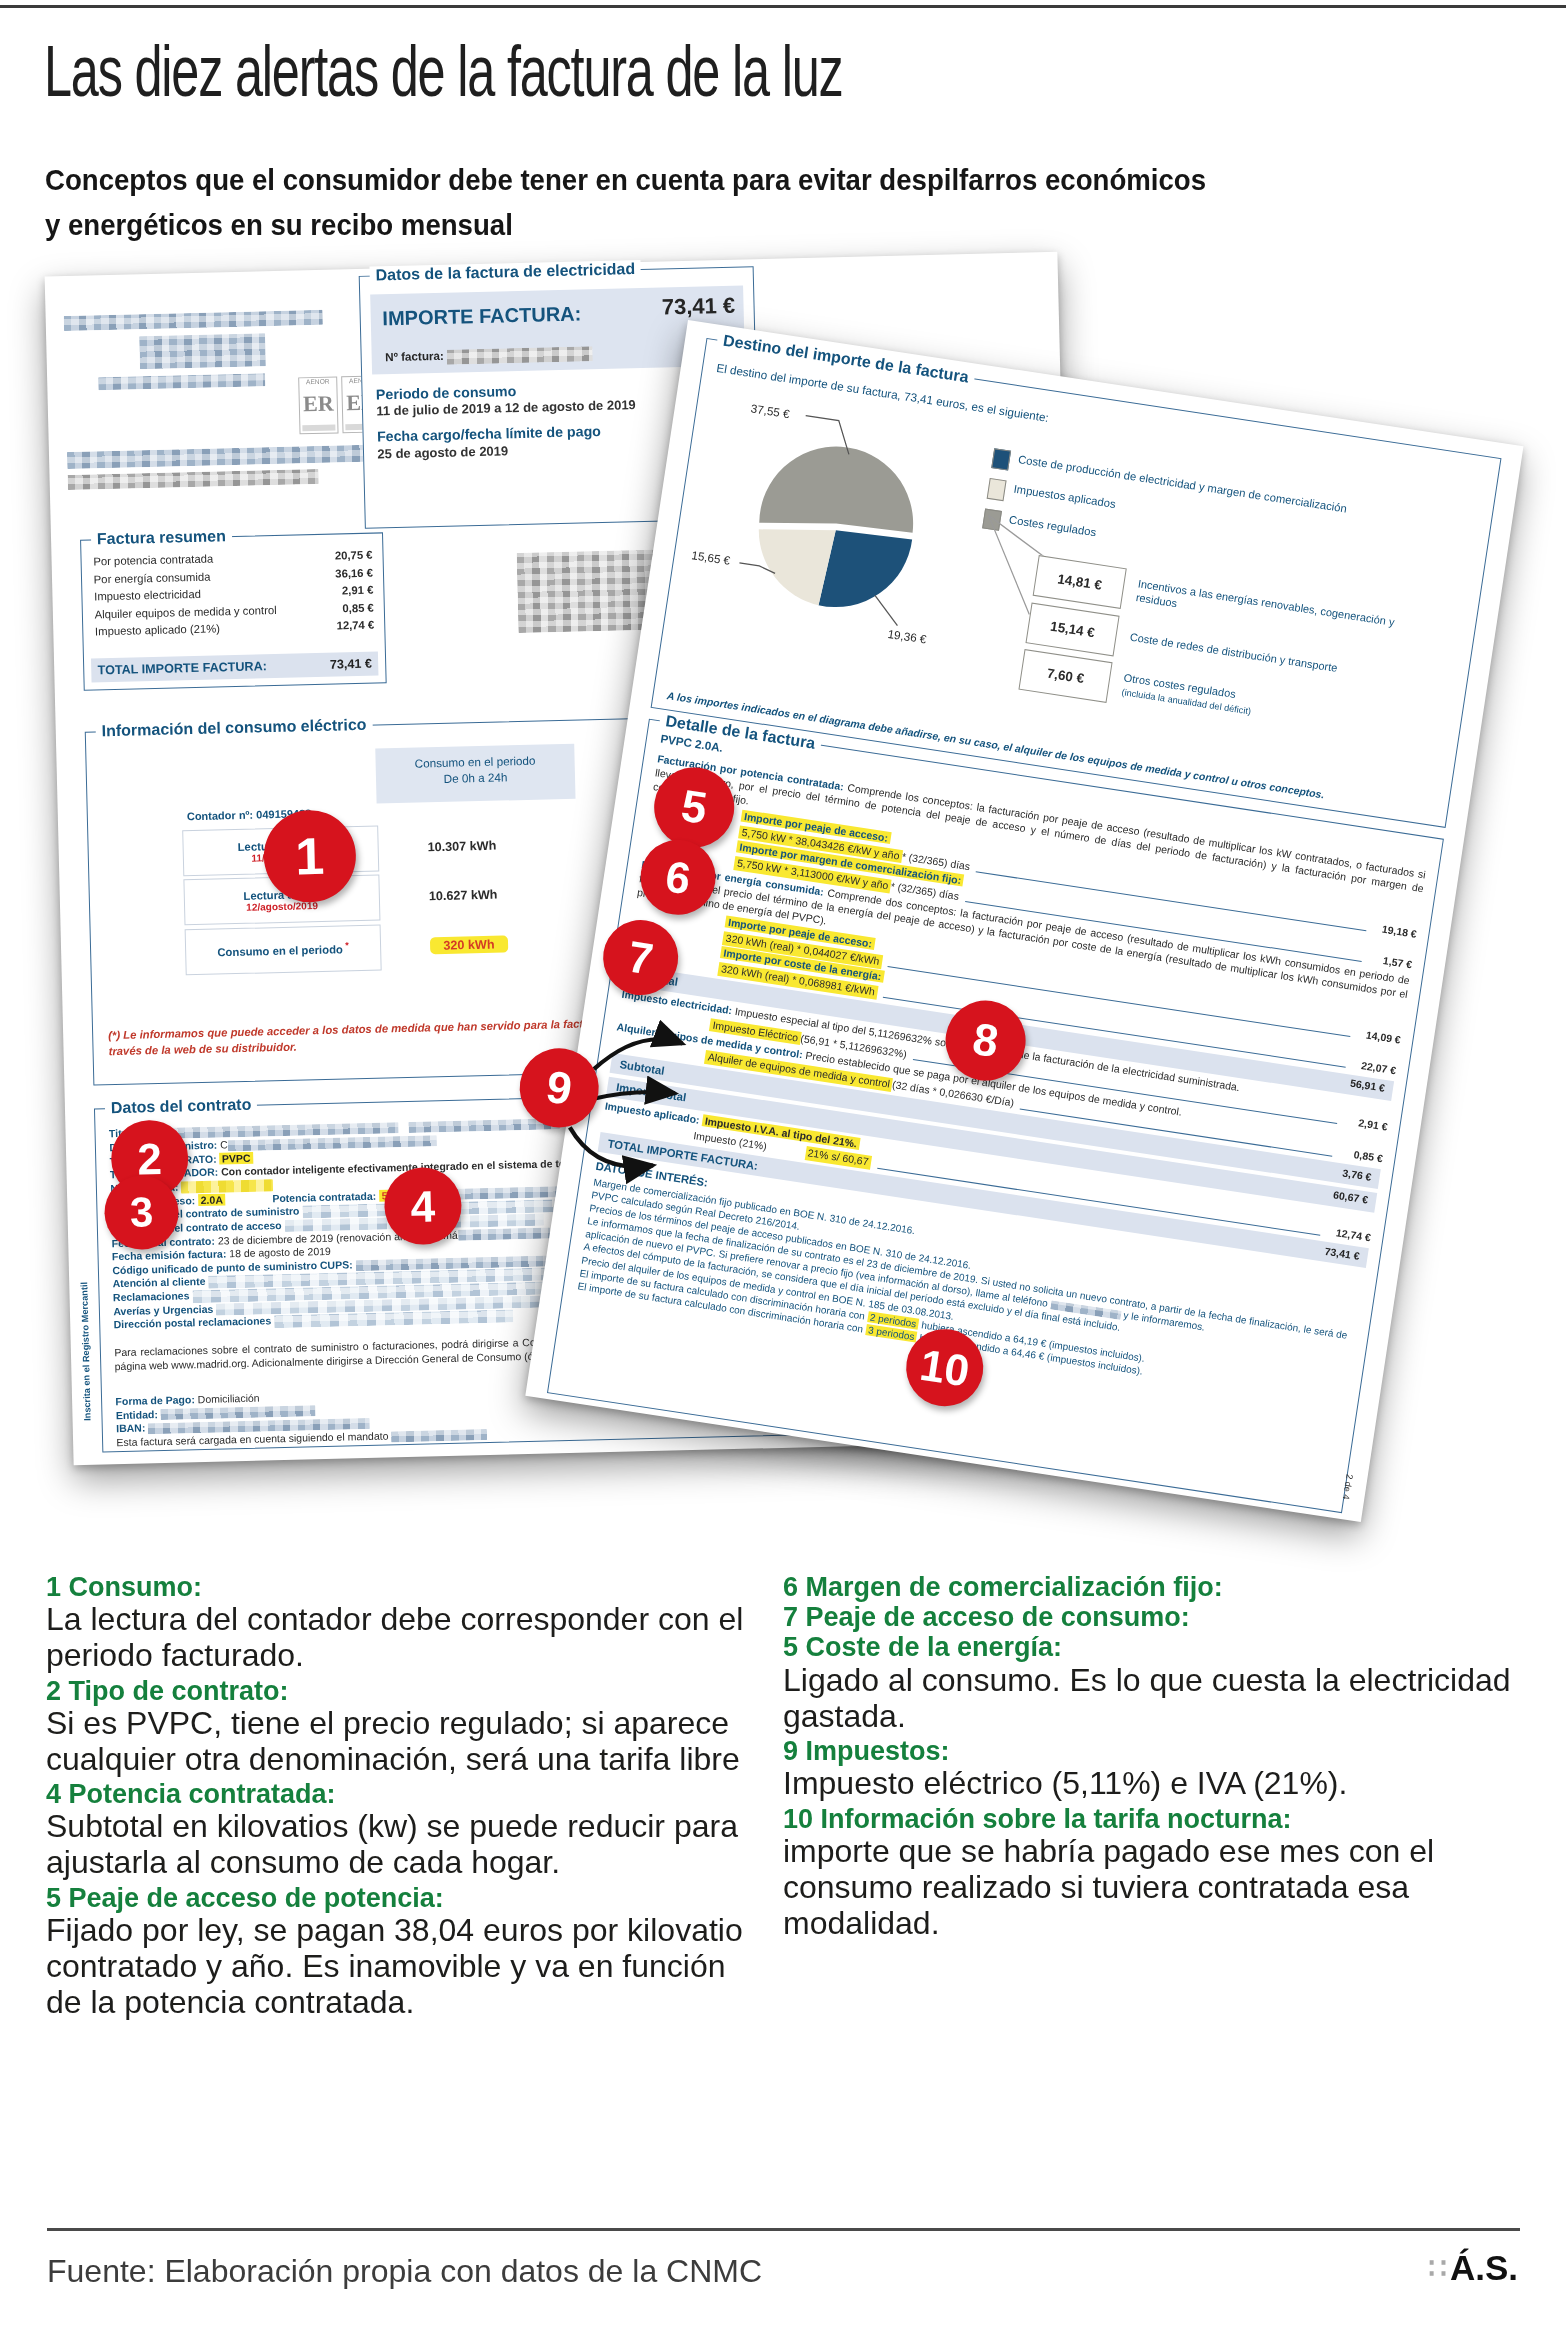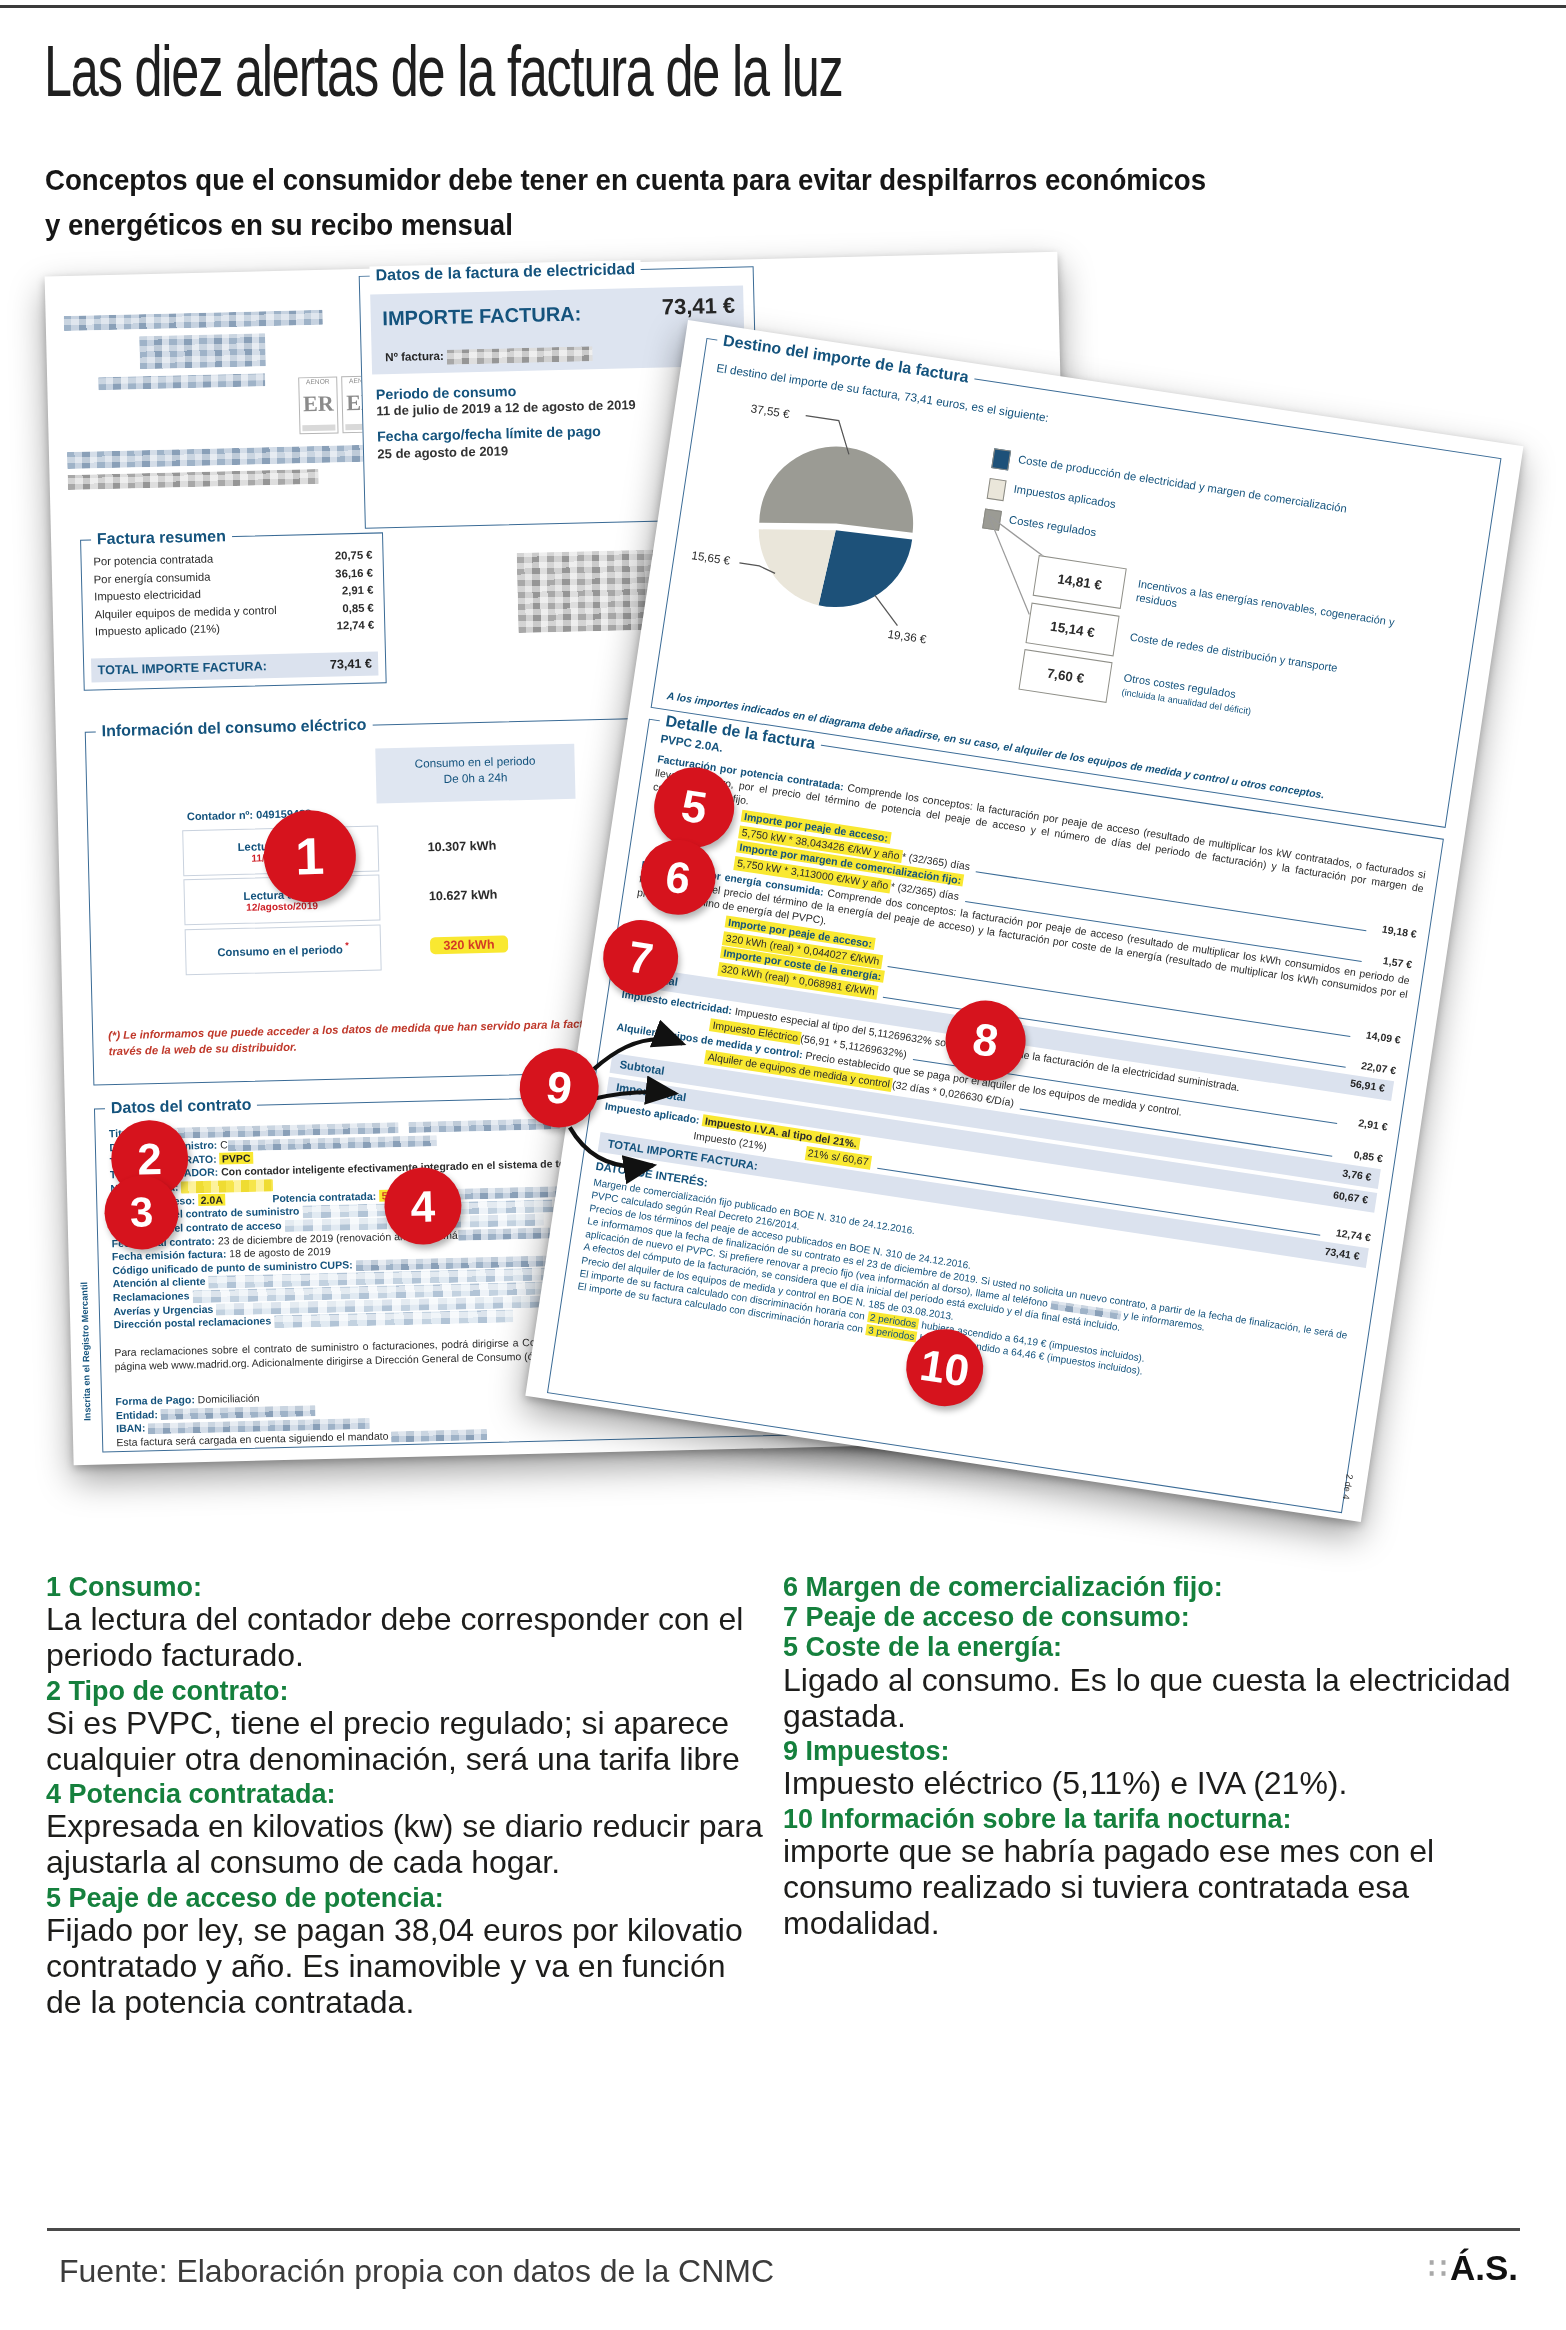--- a/index.html
+++ b/index.html
@@ -112,21 +112,21 @@
   .num{position:absolute;background:#d6131d;color:#fff;border-radius:50%;display:flex;align-items:center;justify-content:center;font-weight:bold;box-shadow:2.5px 4.2px 6.7px rgba(0,0,0,.3);z-index:6;}
   .arrows{position:absolute;z-index:5;pointer-events:none;}
   
   .expcol{position:absolute;top:1572px;}
   .exp-left{left:46px;width:720px;}
   .exp-right{left:783px;width:758px;}
   .exp-h{font-size:27px;font-weight:bold;color:#15803d;line-height:1.12;}
   .exp-b{font-size:32px;color:#1d1d1b;line-height:1.12;margin-bottom:1.7px;}
   
   .footline{position:absolute;top:2228px;left:47px;width:1473px;border-top:3.3px solid #4a4a4a;}
-  .fuente{position:absolute;top:2253px;left:59px;font-size:32px;color:#3c3c3c;}
+  .fuente{position:absolute;top:2253px;left:47px;font-size:32px;color:#3c3c3c;}
   .aslogo{position:absolute;top:2248px;right:49px;font-size:35px;font-weight:bold;color:#111;}
   .aslogo .dots{color:#a9a9a9;font-size:28.5px;vertical-align:2.5px;margin-right:5px;letter-spacing:-1.7px;}
   svg text{font-family:"Liberation Sans",sans-serif;}
 </style>
 </head>
 <body>
 
 <div class="toprule"></div>
 <div class="title">Las diez alertas de la factura de la luz</div>
 <div class="subtitle">
@@ -482,21 +482,21 @@
     <div class="exp-item">
       <div class="exp-h">1 Consumo:</div>
       <div class="exp-b">La lectura del contador debe corresponder con el periodo facturado.</div>
     </div>
     <div class="exp-item">
       <div class="exp-h">2 Tipo de contrato:</div>
       <div class="exp-b">Si es PVPC, tiene el precio regulado; si aparece cualquier otra denominación, será una tarifa libre</div>
     </div>
     <div class="exp-item">
       <div class="exp-h">4 Potencia contratada:</div>
-      <div class="exp-b">Expresada en kilovatios (kw) se diario reducir para ajustarla al consumo de cada hogar.</div>
+      <div class="exp-b">Subtotal en kilovatios (kw) se puede reducir para ajustarla al consumo de cada hogar.</div>
     </div>
     <div class="exp-item">
       <div class="exp-h">5 Peaje de acceso de potencia:</div>
       <div class="exp-b">Fijado por ley, se pagan 38,04 euros por kilovatio contratado y año. Es inamovible y va en función de la potencia contratada.</div>
     </div>
   </div>
 <div class="expcol exp-right" id="exp-right">
     <div class="exp-item">
       <div class="exp-h">6 Margen de comercialización fijo:</div>
     </div>

